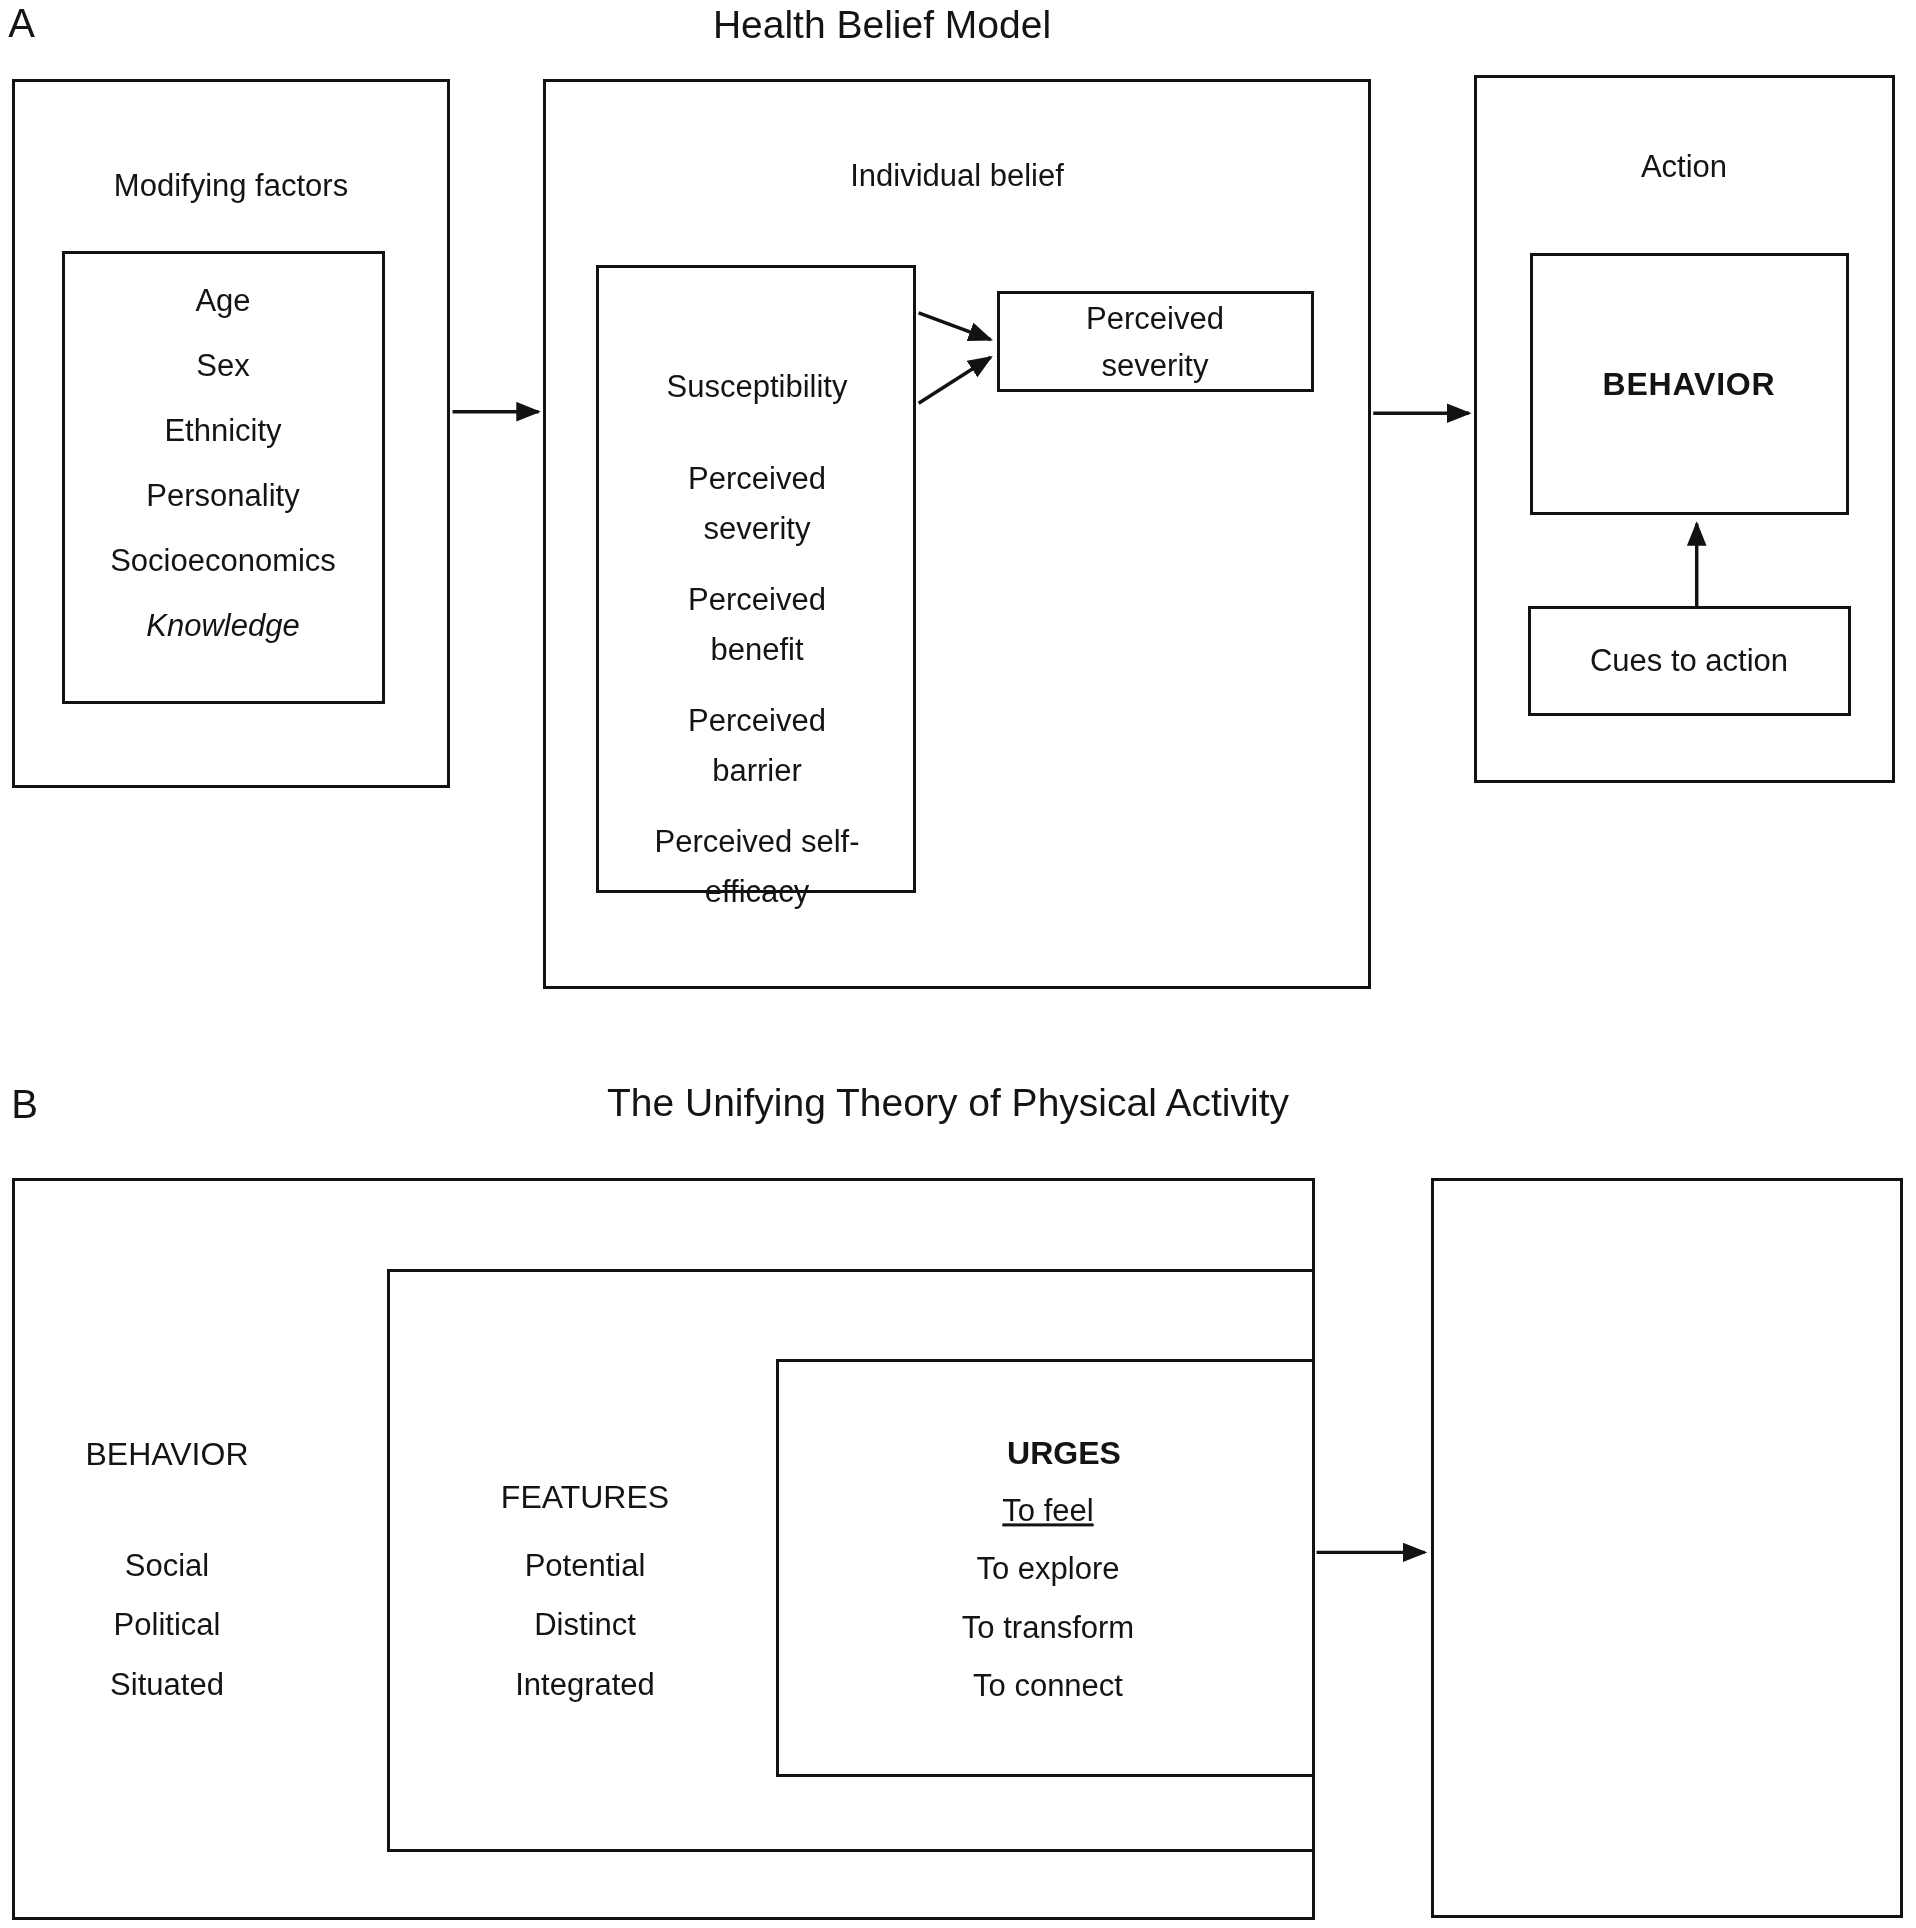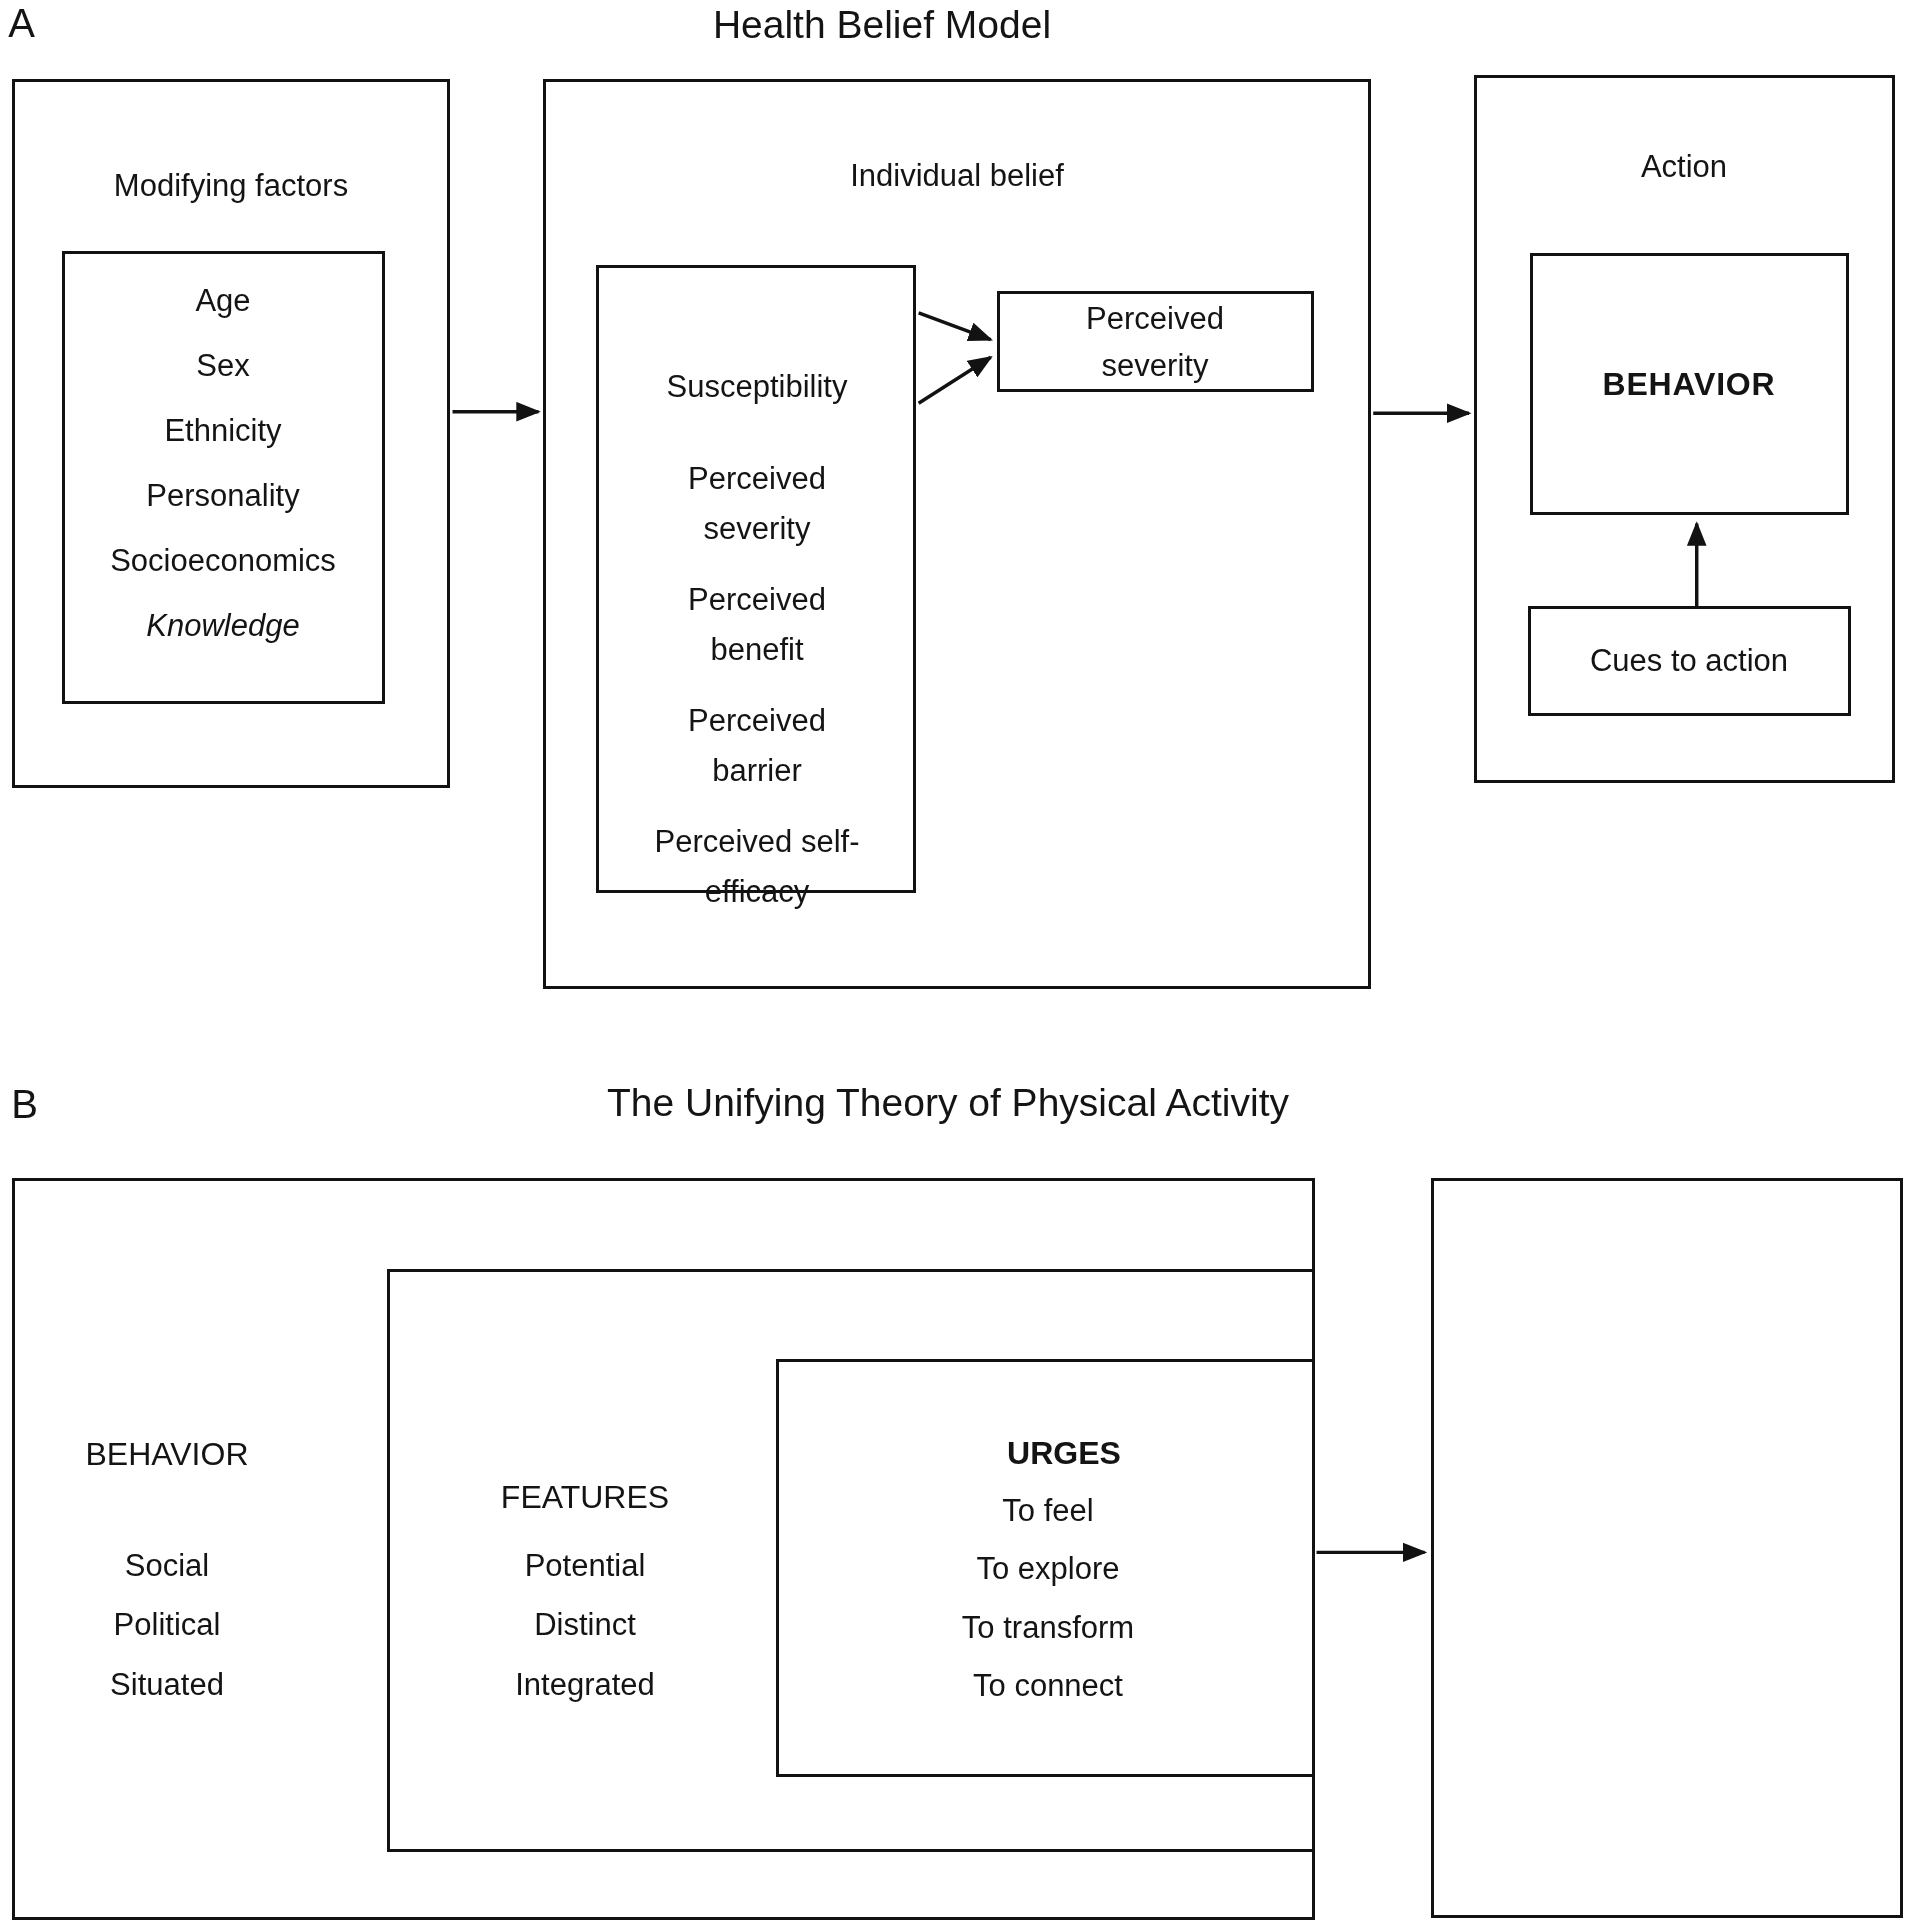--- a/index.html
+++ b/index.html
@@ -68,21 +68,21 @@
   <div class="abs t42 bold" style="left:1064px;top:1453px;">URGES</div>
 
   <div class="abs t40" style="left:167px;top:1566px;">Social</div>
   <div class="abs t40" style="left:167px;top:1625px;">Political</div>
   <div class="abs t40" style="left:167px;top:1685px;">Situated</div>
 
   <div class="abs t40" style="left:585px;top:1566px;">Potential</div>
   <div class="abs t40" style="left:585px;top:1625px;">Distinct</div>
   <div class="abs t40" style="left:585px;top:1685px;">Integrated</div>
 
-  <div class="abs t40" style="left:1048px;top:1511px;">To feel</div>
+  <div class="abs t40" style="left:1048px;top:1511px;text-decoration:underline;">To feel</div>
   <div class="abs t40" style="left:1048px;top:1569px;">To explore</div>
   <div class="abs t40" style="left:1048px;top:1628px;">To transform</div>
   <div class="abs t40" style="left:1048px;top:1686px;">To connect</div>
 
   <div class="box" style="left:1431px;top:1178px;width:472px;height:740px;"></div>
 
   <svg id="arrow-layer" width="1917" height="1928" viewBox="0 0 2500 2515">
     <defs>
       <marker id="ah" viewBox="0 0 10 8" refX="9" refY="4" markerWidth="32" markerHeight="26" markerUnits="userSpaceOnUse" orient="auto">
         <path d="M0,0 L10,4 L0,8 z" fill="#121212"></path>

